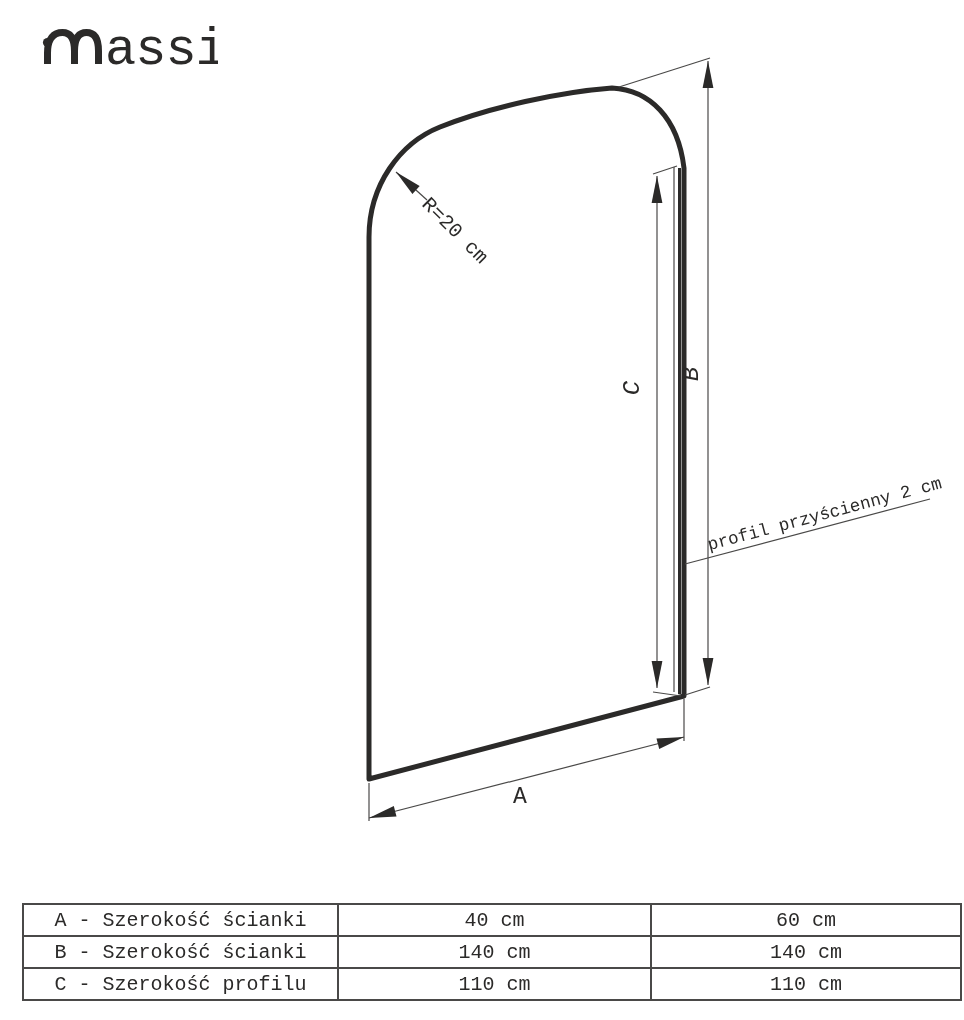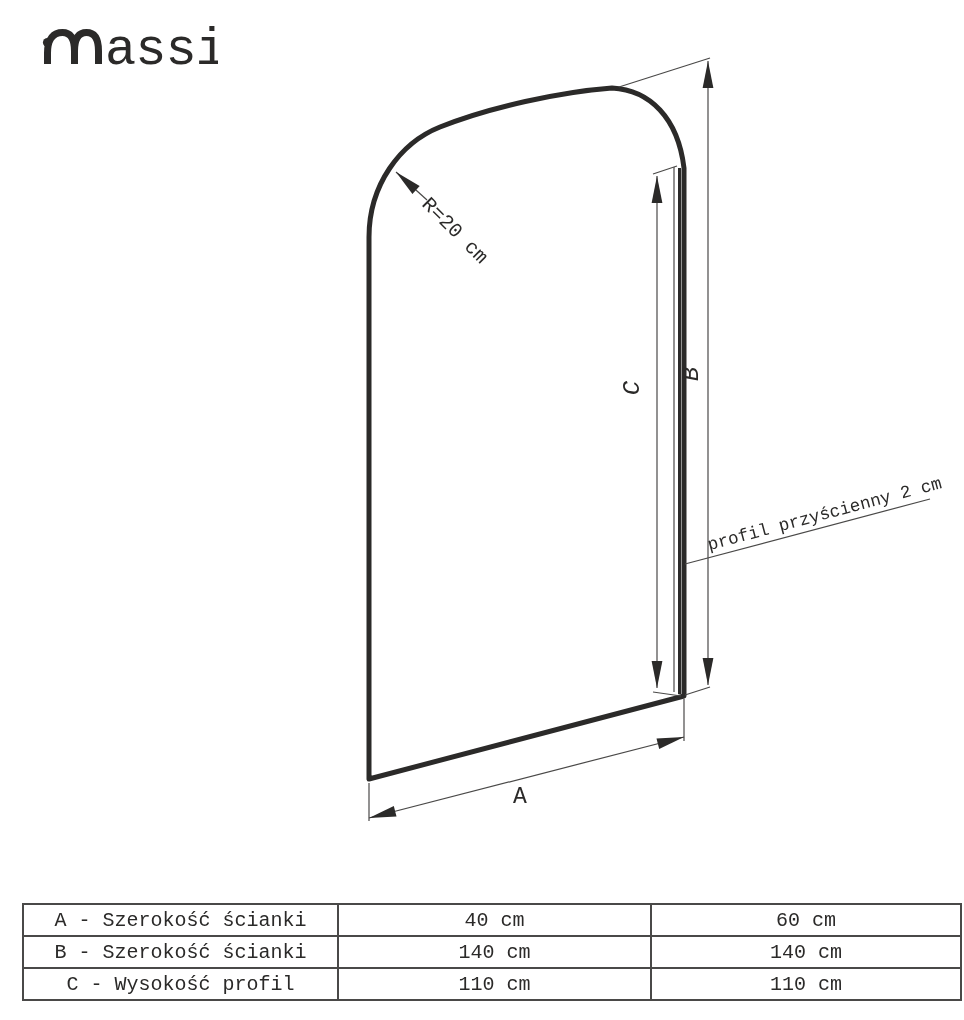--- a/index.html
+++ b/index.html
@@ -92,20 +92,20 @@
         <td>A - Szerokość ścianki</td>
         <td>40 cm</td>
         <td>60 cm</td>
       </tr>
       <tr>
         <td>B - Szerokość ścianki</td>
         <td>140 cm</td>
         <td>140 cm</td>
       </tr>
       <tr>
-        <td>C - Wysokość profil</td>
+        <td>C - Szerokość profilu</td>
         <td>110 cm</td>
         <td>110 cm</td>
       </tr>
     </tbody>
   </table>
 
 </div>
 
 </body></html>

